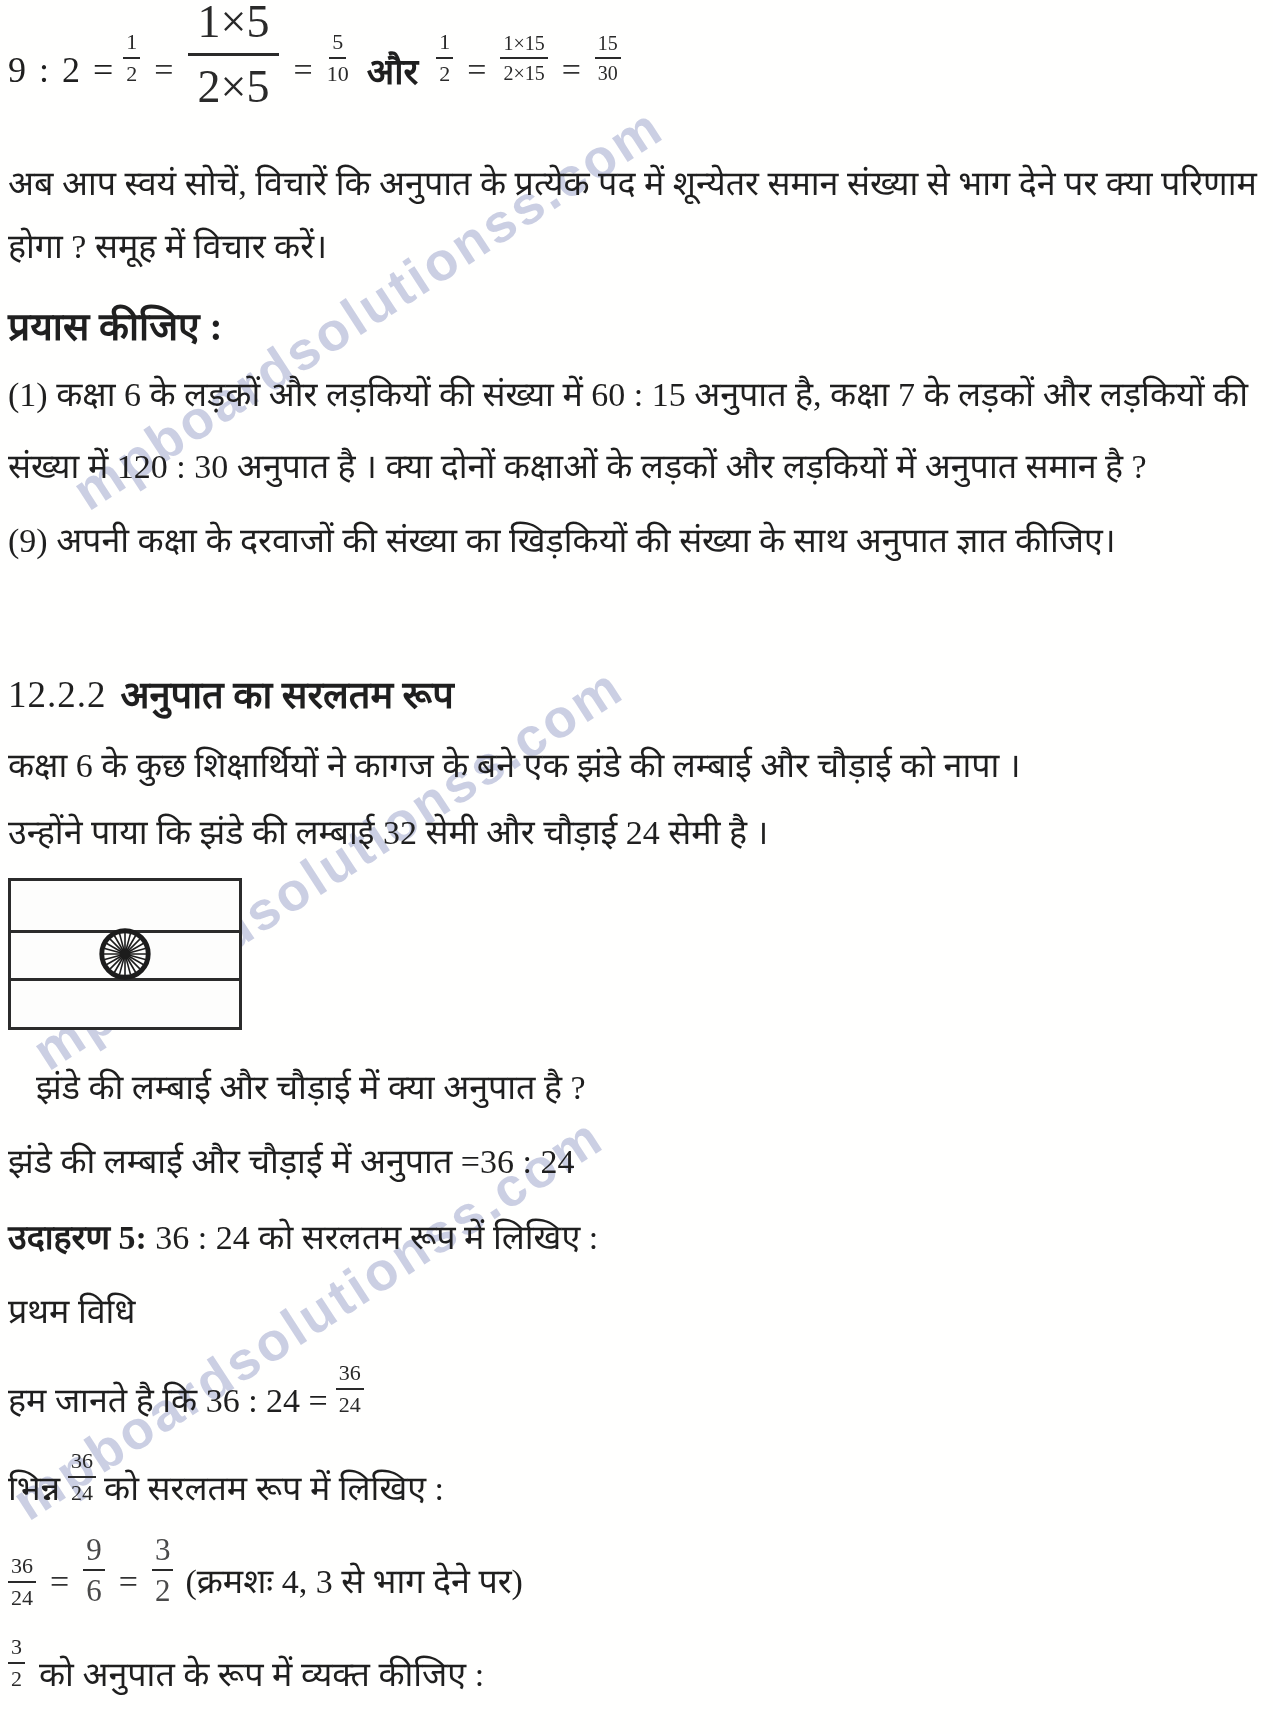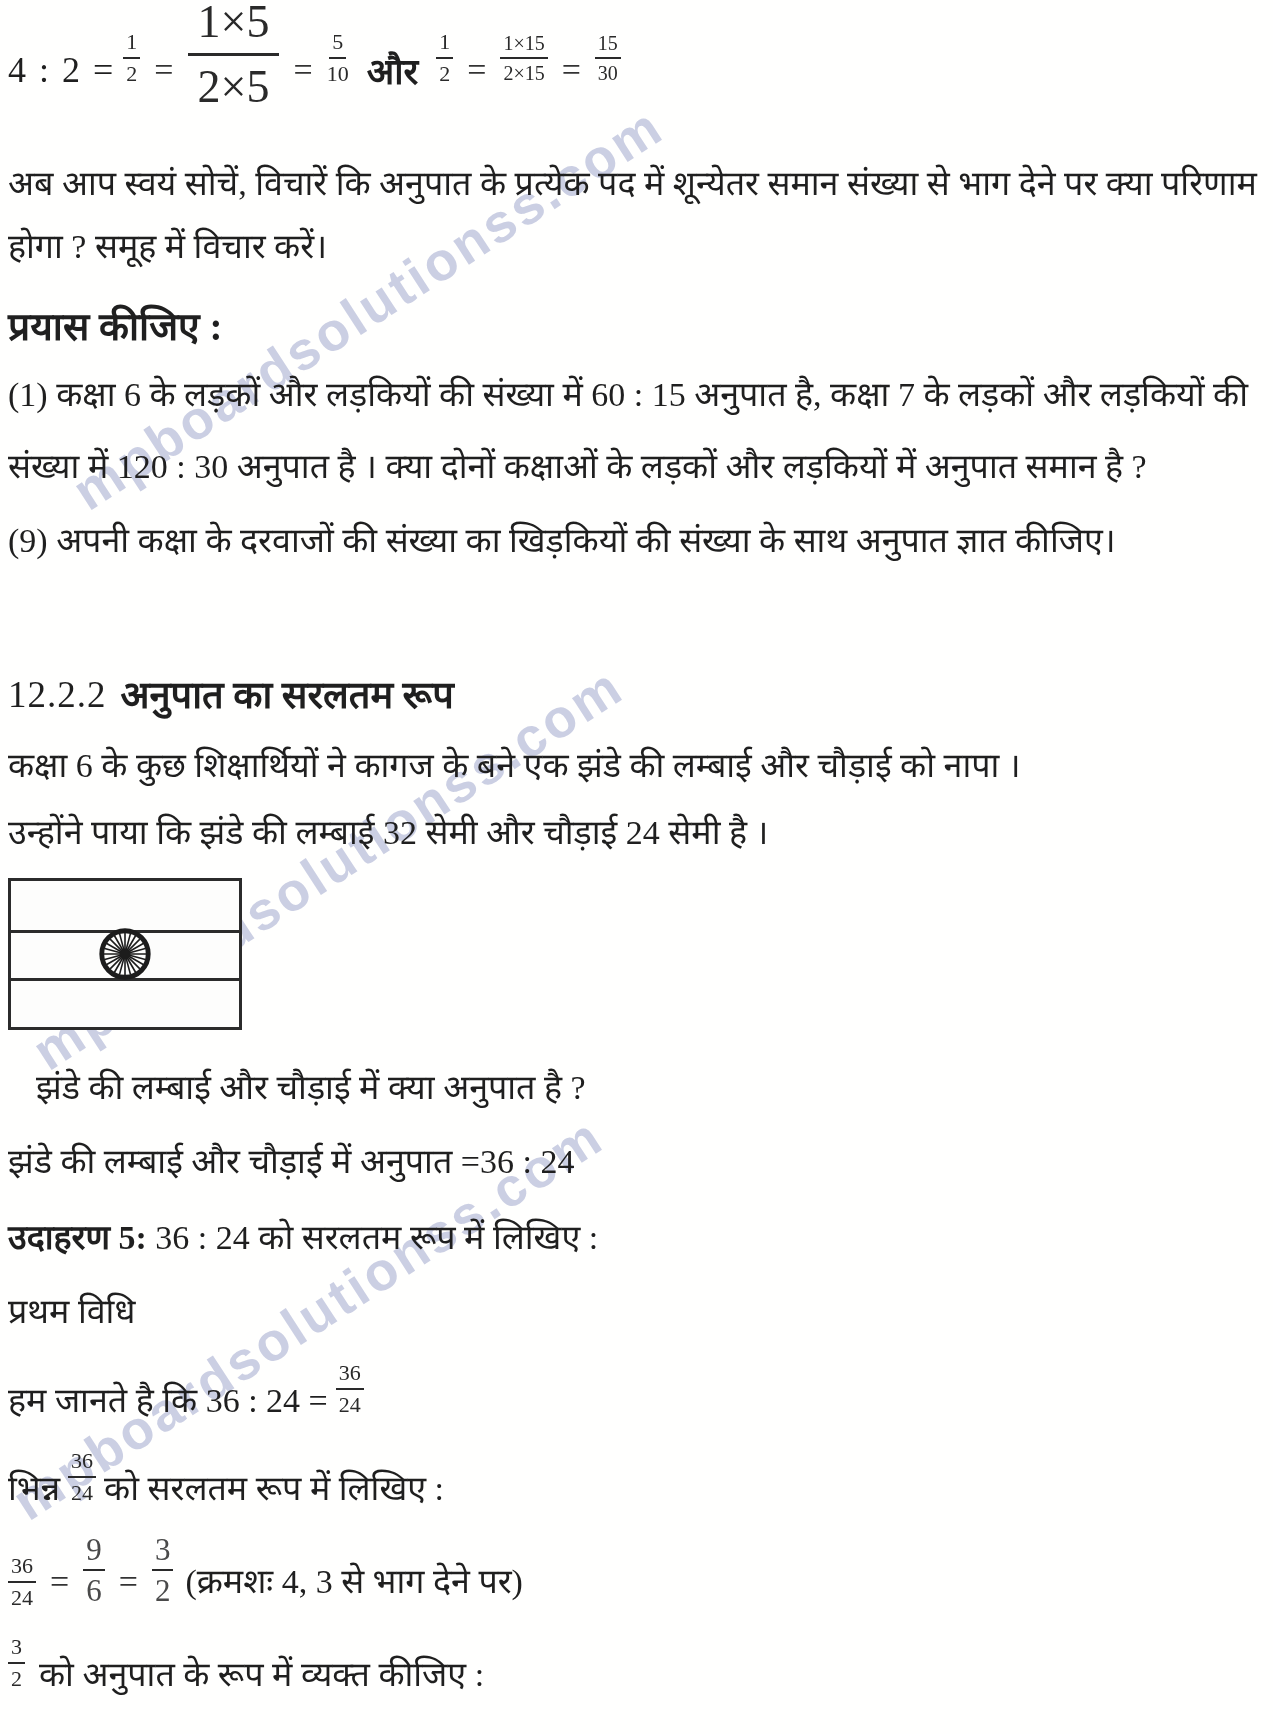--- a/index.html
+++ b/index.html
@@ -73,21 +73,21 @@
 
 <div class="page">
 
   <div class="wm" style="left:95px; top:460px;">mpboardsolutionss.com</div>
   <div class="wm" style="left:55px; top:1020px;">mpboardsolutionss.com</div>
   <div class="wm" style="left:35px; top:1470px;">mpboardsolutionss.com</div>
 
   <div class="content">
 
     <div class="eq-row" style="margin-top:4px; height:116px;">
-      <span class="lead-num">4 : 2 =</span>
+      <span class="lead-num">9 : 2 =</span>
       <span class="frac frac-sm raised">
         <span class="n">1</span>
         <span class="d">2</span>
       </span>
       <span class="eqs">=</span>
       <span class="frac frac-lg raised-big">
         <span class="n">1×5</span>
         <span class="d">2×5</span>
       </span>
       <span class="eqs">=</span>

